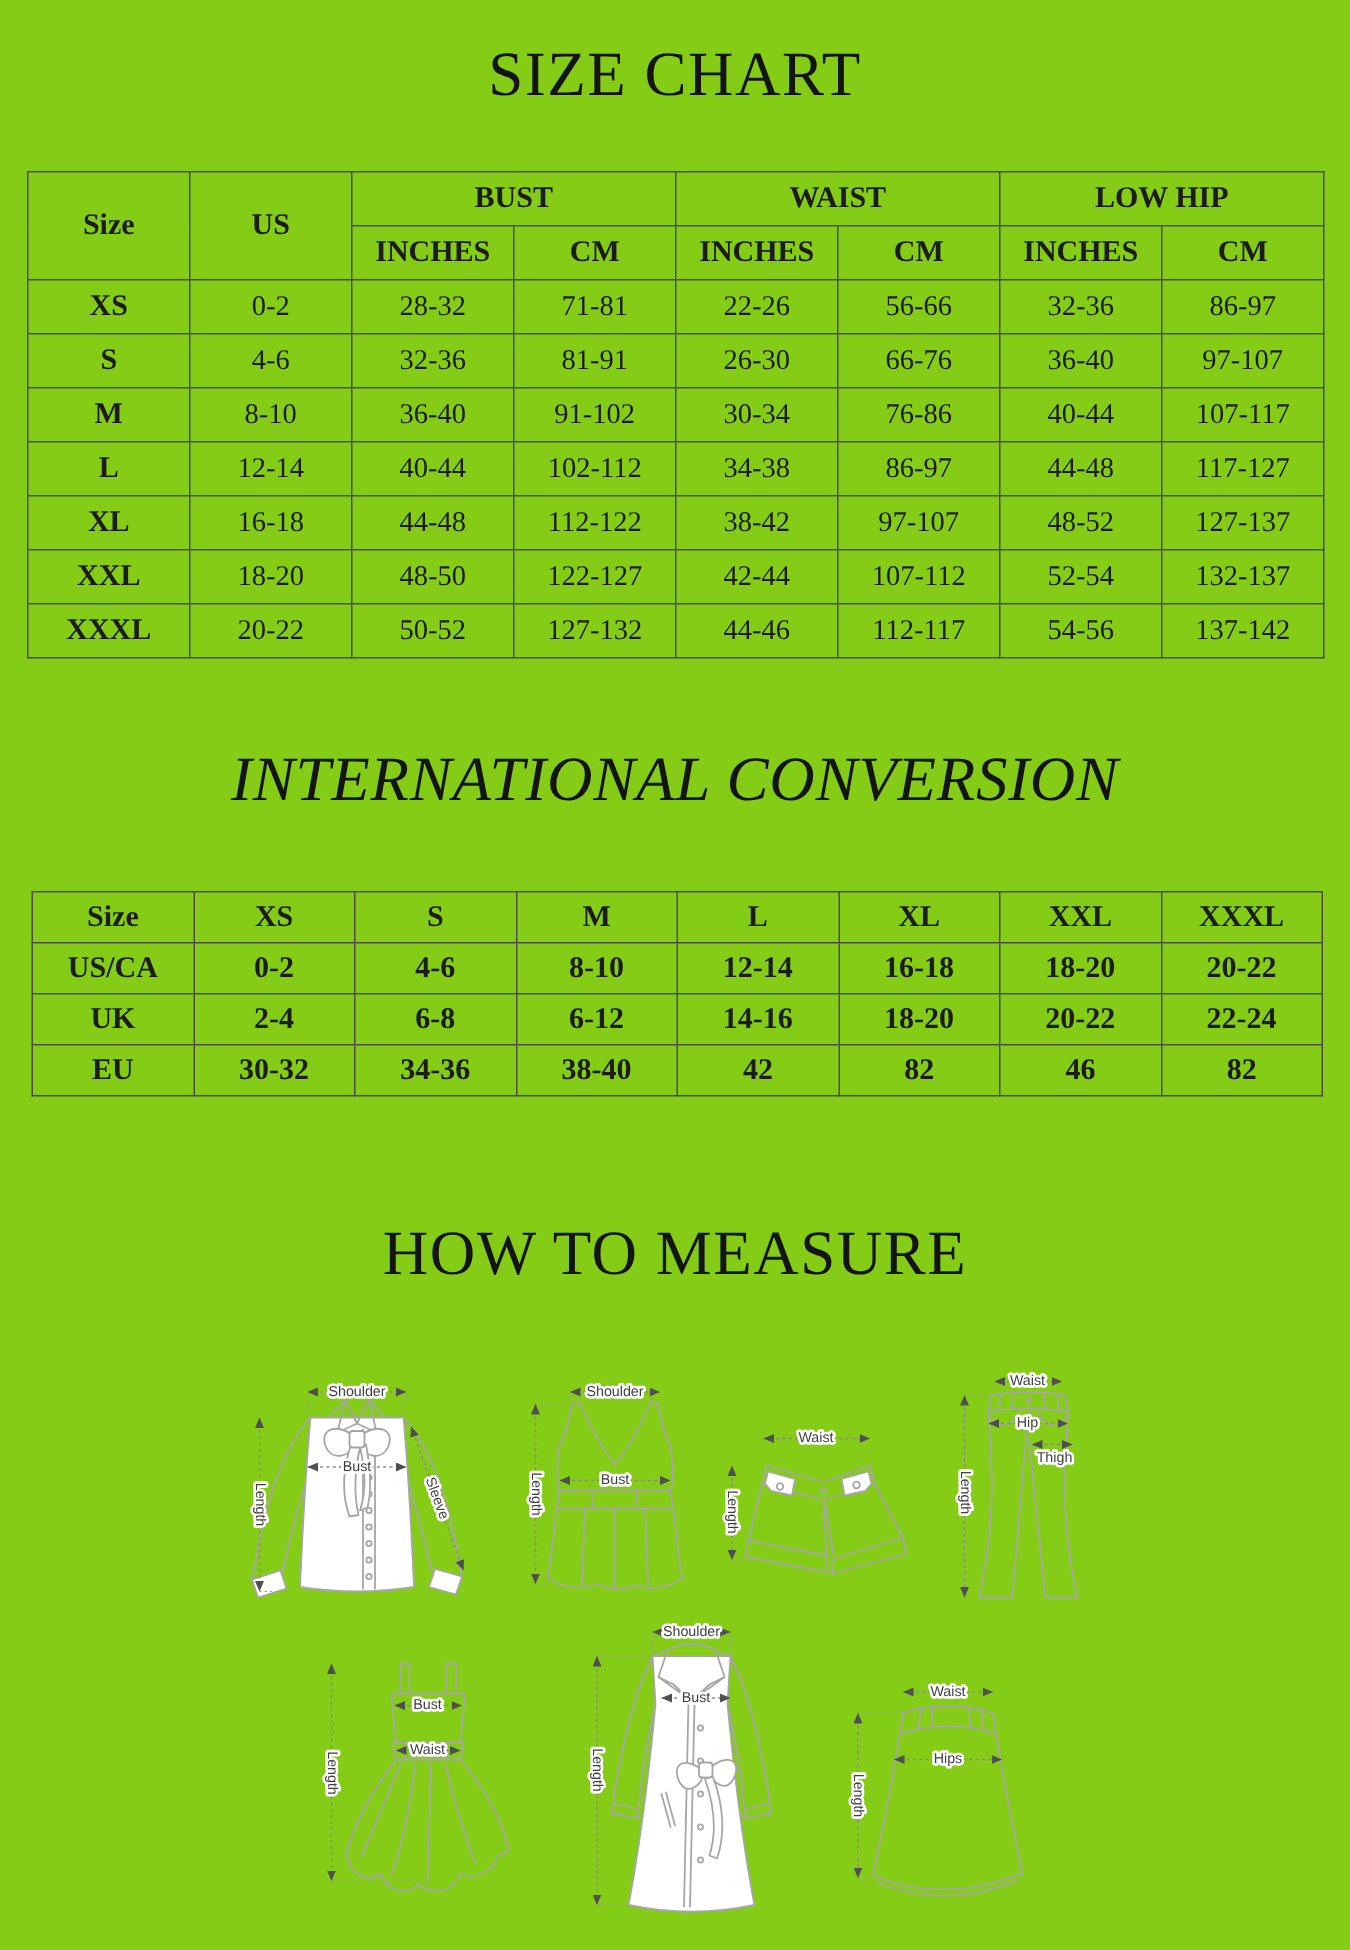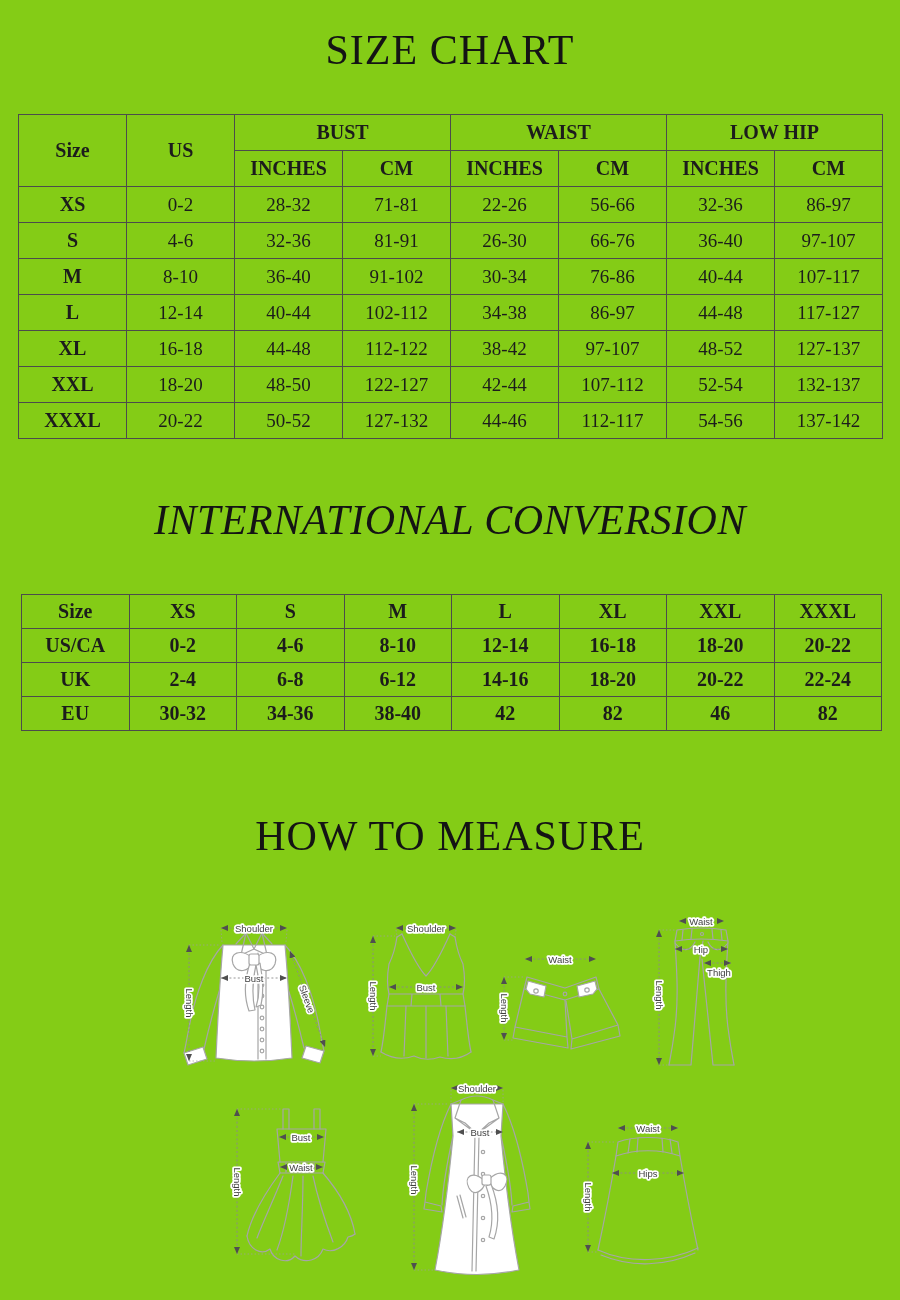--- a/index.html
+++ b/index.html
@@ -18,21 +18,21 @@
              padding:0; line-height:1.05; }
   #t1 { left:18px; top:114px; width:865px; }
   #t1 tr { height:36px; }
   #t1 th { font-size:20px; font-weight:700; }
   #t1 td { font-size:19px; font-weight:400; }
   #t1 td.b { font-size:20px; font-weight:700; }
   #t2 { left:21px; top:594px; width:861px; }
   #t2 tr { height:34px; }
   #t2 th, #t2 td { font-size:20px; font-weight:700; }
 
-  .measure-area { position:absolute; left:16px; top:868px; width:784px; height:432px; }
+  .measure-area { position:absolute; left:0; top:868px; width:784px; height:432px; }
   .garment { position:absolute; overflow:visible; }
 
   .art  { fill:none; stroke:#a6a6a6; stroke-width:1.2; stroke-linejoin:round; stroke-linecap:round; }
   .artf { fill:#ffffff; stroke:#a6a6a6; stroke-width:1.2; stroke-linejoin:round; }
   .meas { fill:none; stroke:#8a8a8a; stroke-width:0.9; stroke-dasharray:2 2.2; }
   .conn { fill:none; stroke:#9f9f9f; stroke-width:0.7; stroke-dasharray:1.5 2; }
   .lab  { font-family:"Liberation Sans", sans-serif; font-size:9.5px; fill:#3f3f3f;
           text-anchor:middle; dominant-baseline:central;
           paint-order:stroke fill; stroke:#ffffff; stroke-width:3.5px; stroke-linejoin:round; }
 </style>

